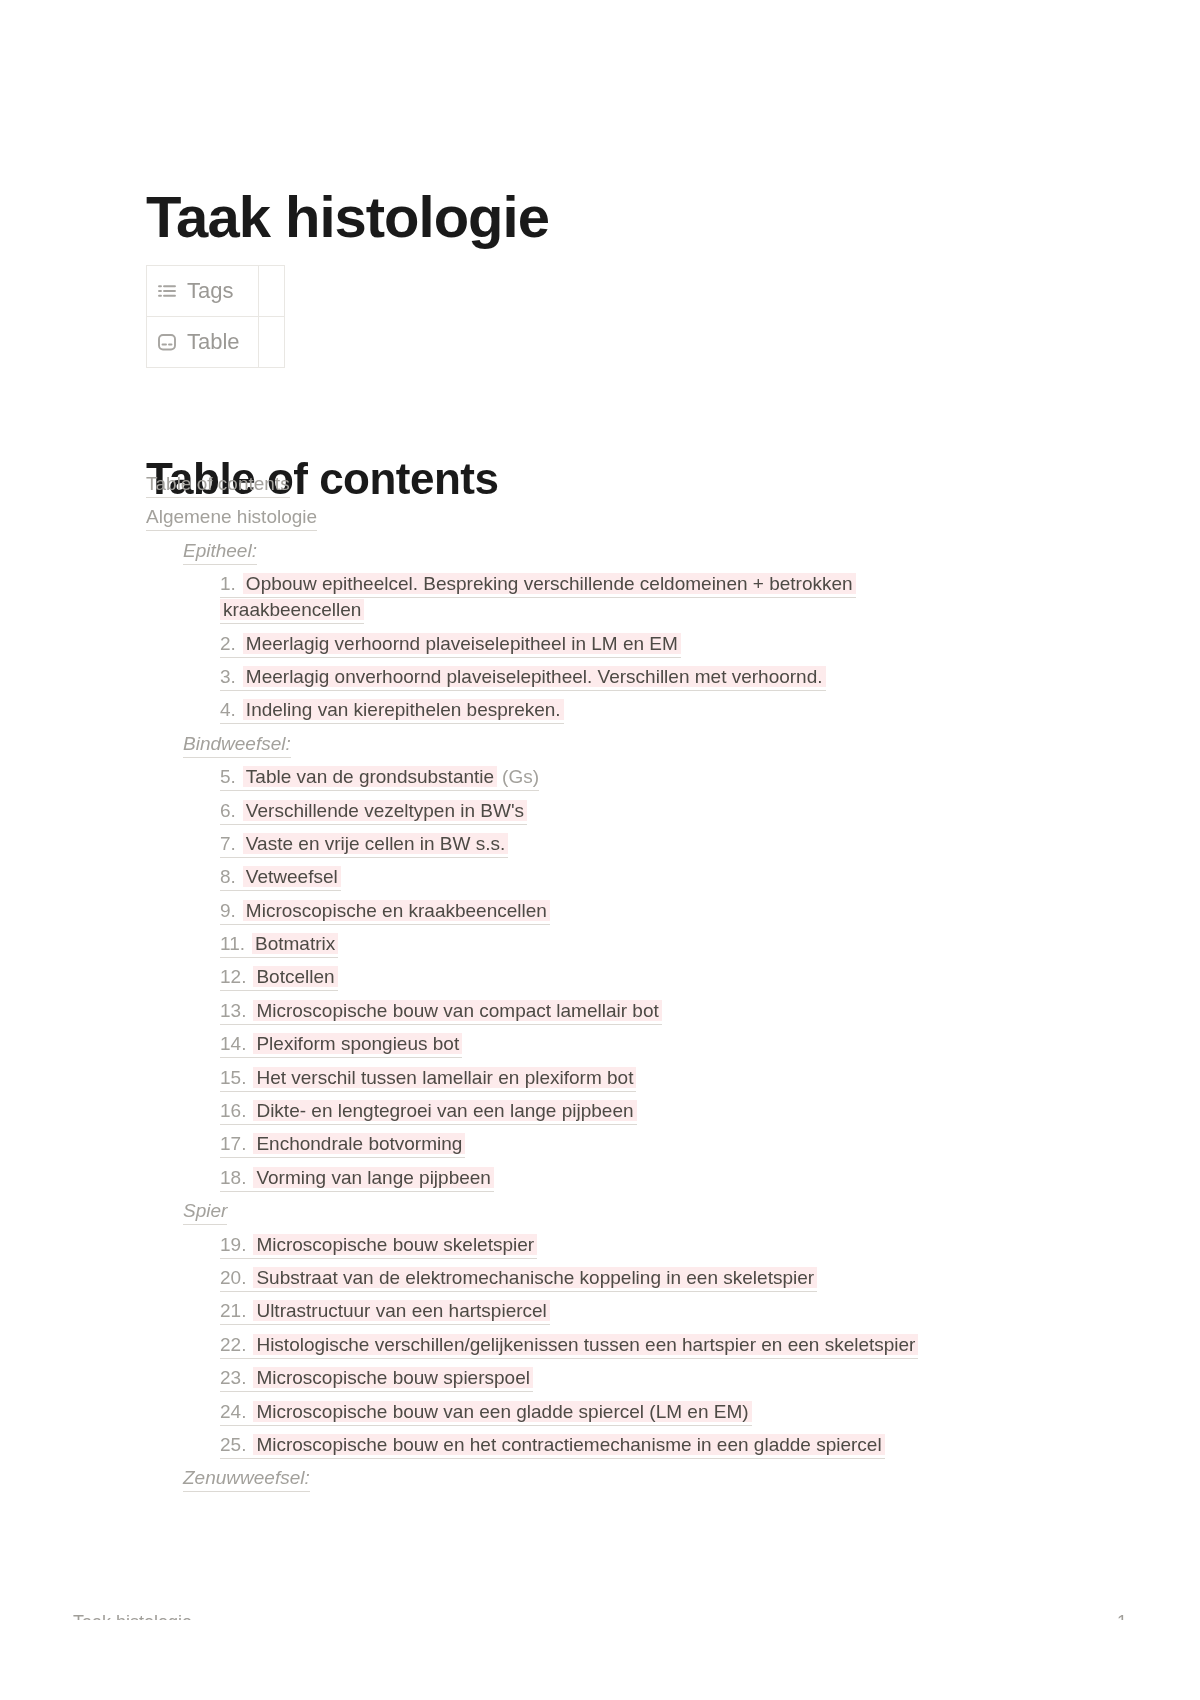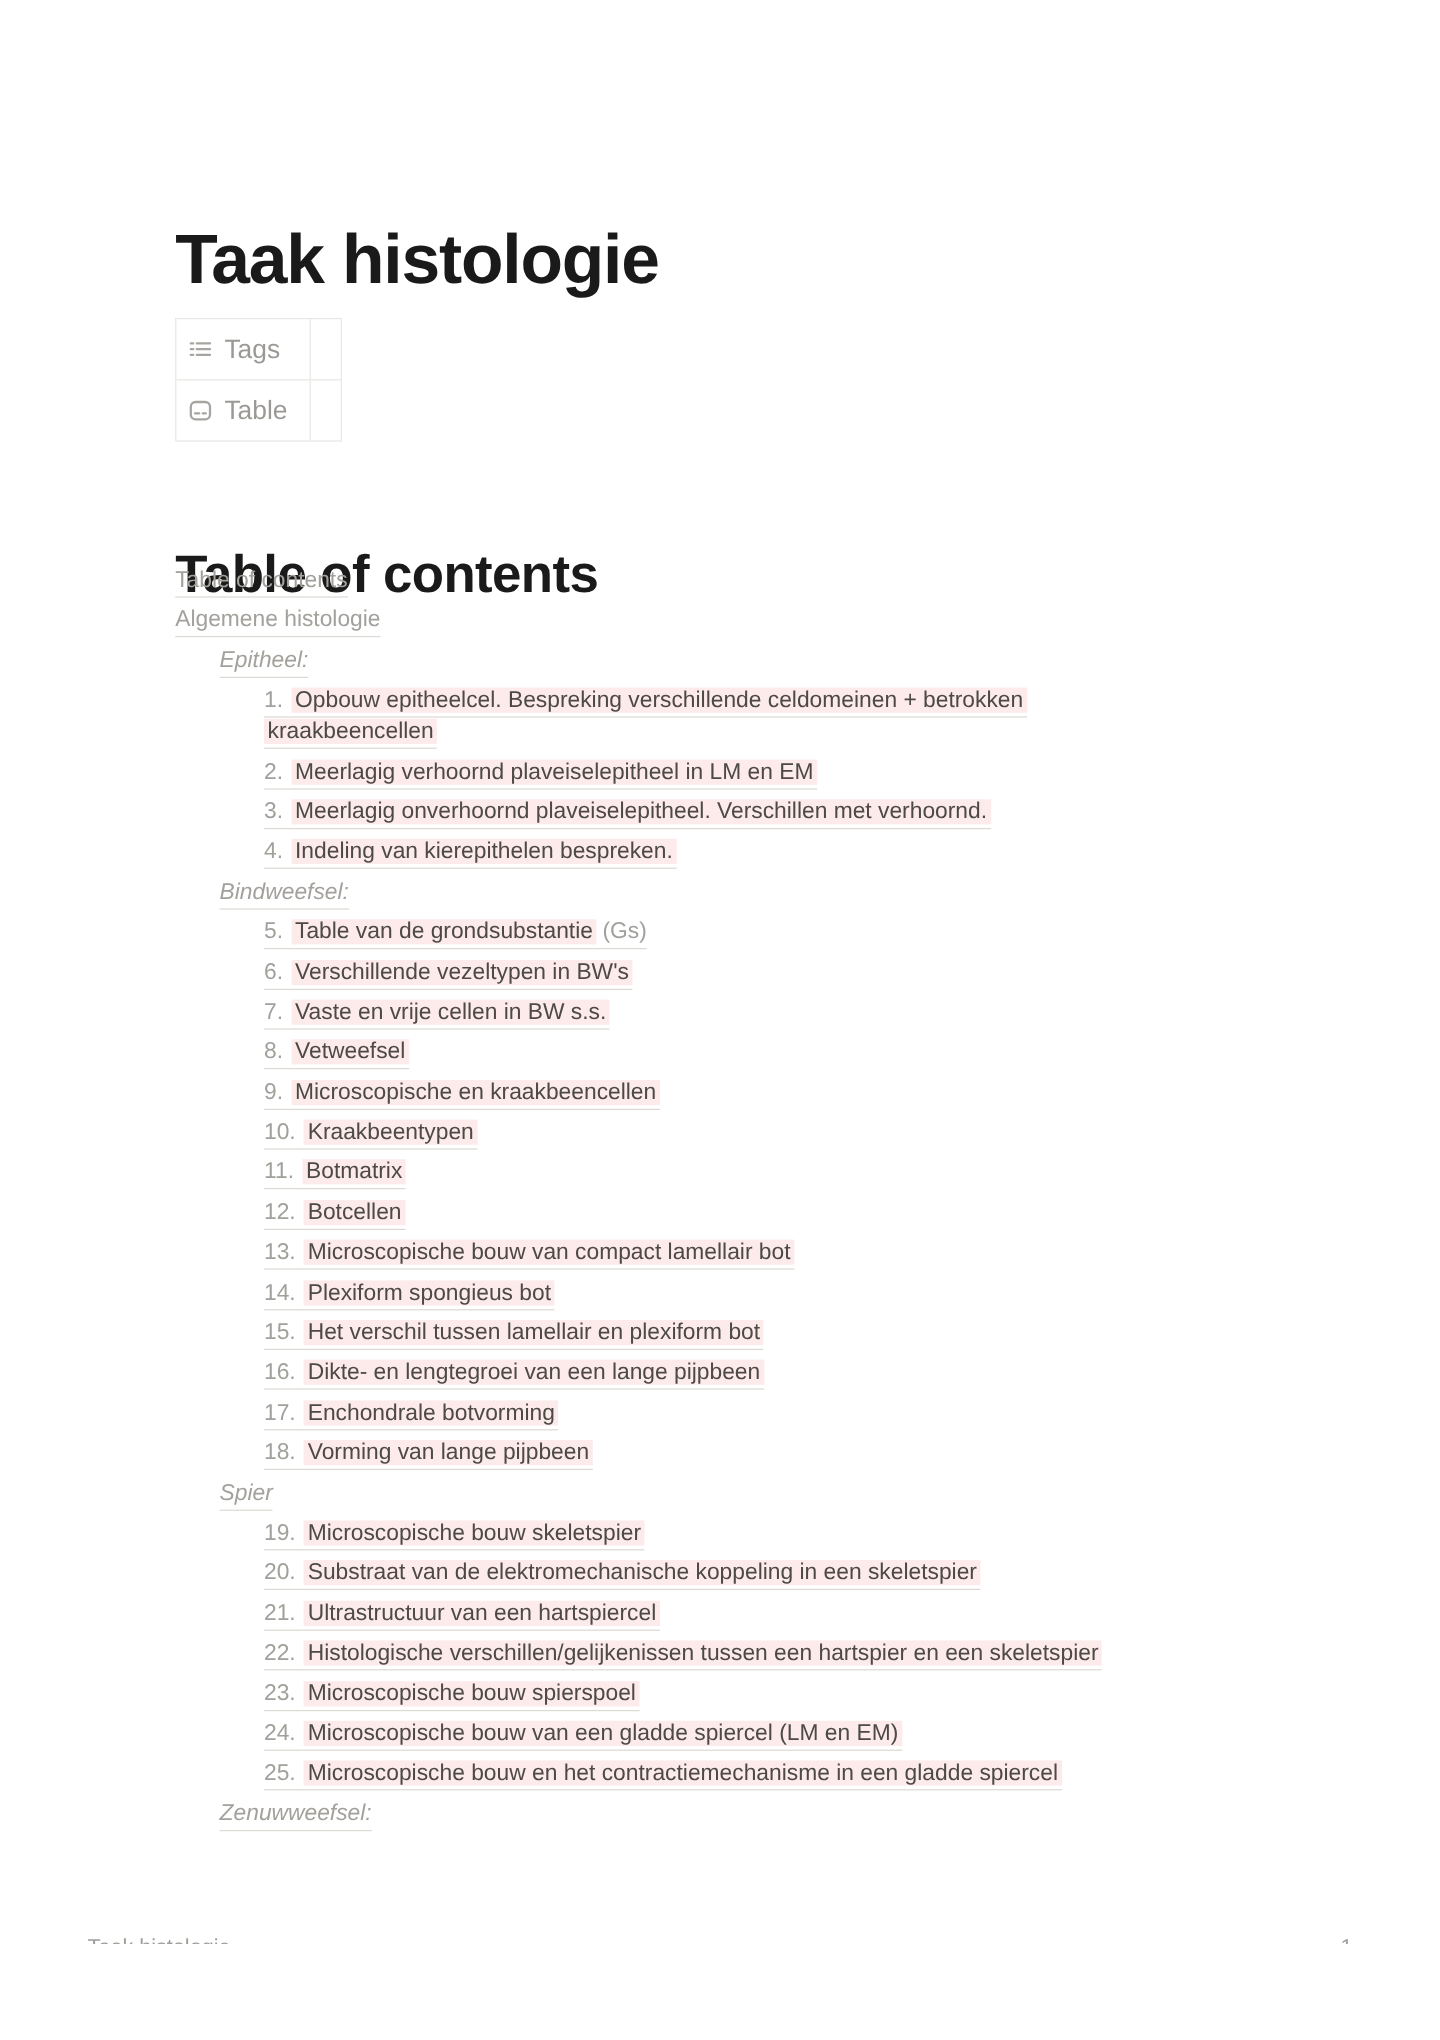--- a/index.html
+++ b/index.html
@@ -113,23 +113,20 @@
       <div class="entry l2">
         <span class="line"><span class="num">7.</span><span class="hl">Vaste en vrije cellen in BW s.s.</span></span>
       </div>
       <div class="entry l2">
         <span class="line"><span class="num">8.</span><span class="hl">Vetweefsel</span></span>
       </div>
       <div class="entry l2">
         <span class="line"><span class="num">9.</span><span class="hl">Microscopische en kraakbeencellen</span></span>
       </div>
       <div class="entry l2">
-        <span class="line"><span class="num">10.</span><span class="hl">Kraakbeentypen</span></span>
-      </div>
-      <div class="entry l2">
         <span class="line"><span class="num">11.</span><span class="hl">Botmatrix</span></span>
       </div>
       <div class="entry l2">
         <span class="line"><span class="num">12.</span><span class="hl">Botcellen</span></span>
       </div>
       <div class="entry l2">
         <span class="line"><span class="num">13.</span><span class="hl">Microscopische bouw van compact lamellair bot</span></span>
       </div>
       <div class="entry l2">
         <span class="line"><span class="num">14.</span><span class="hl">Plexiform spongieus bot</span></span>

